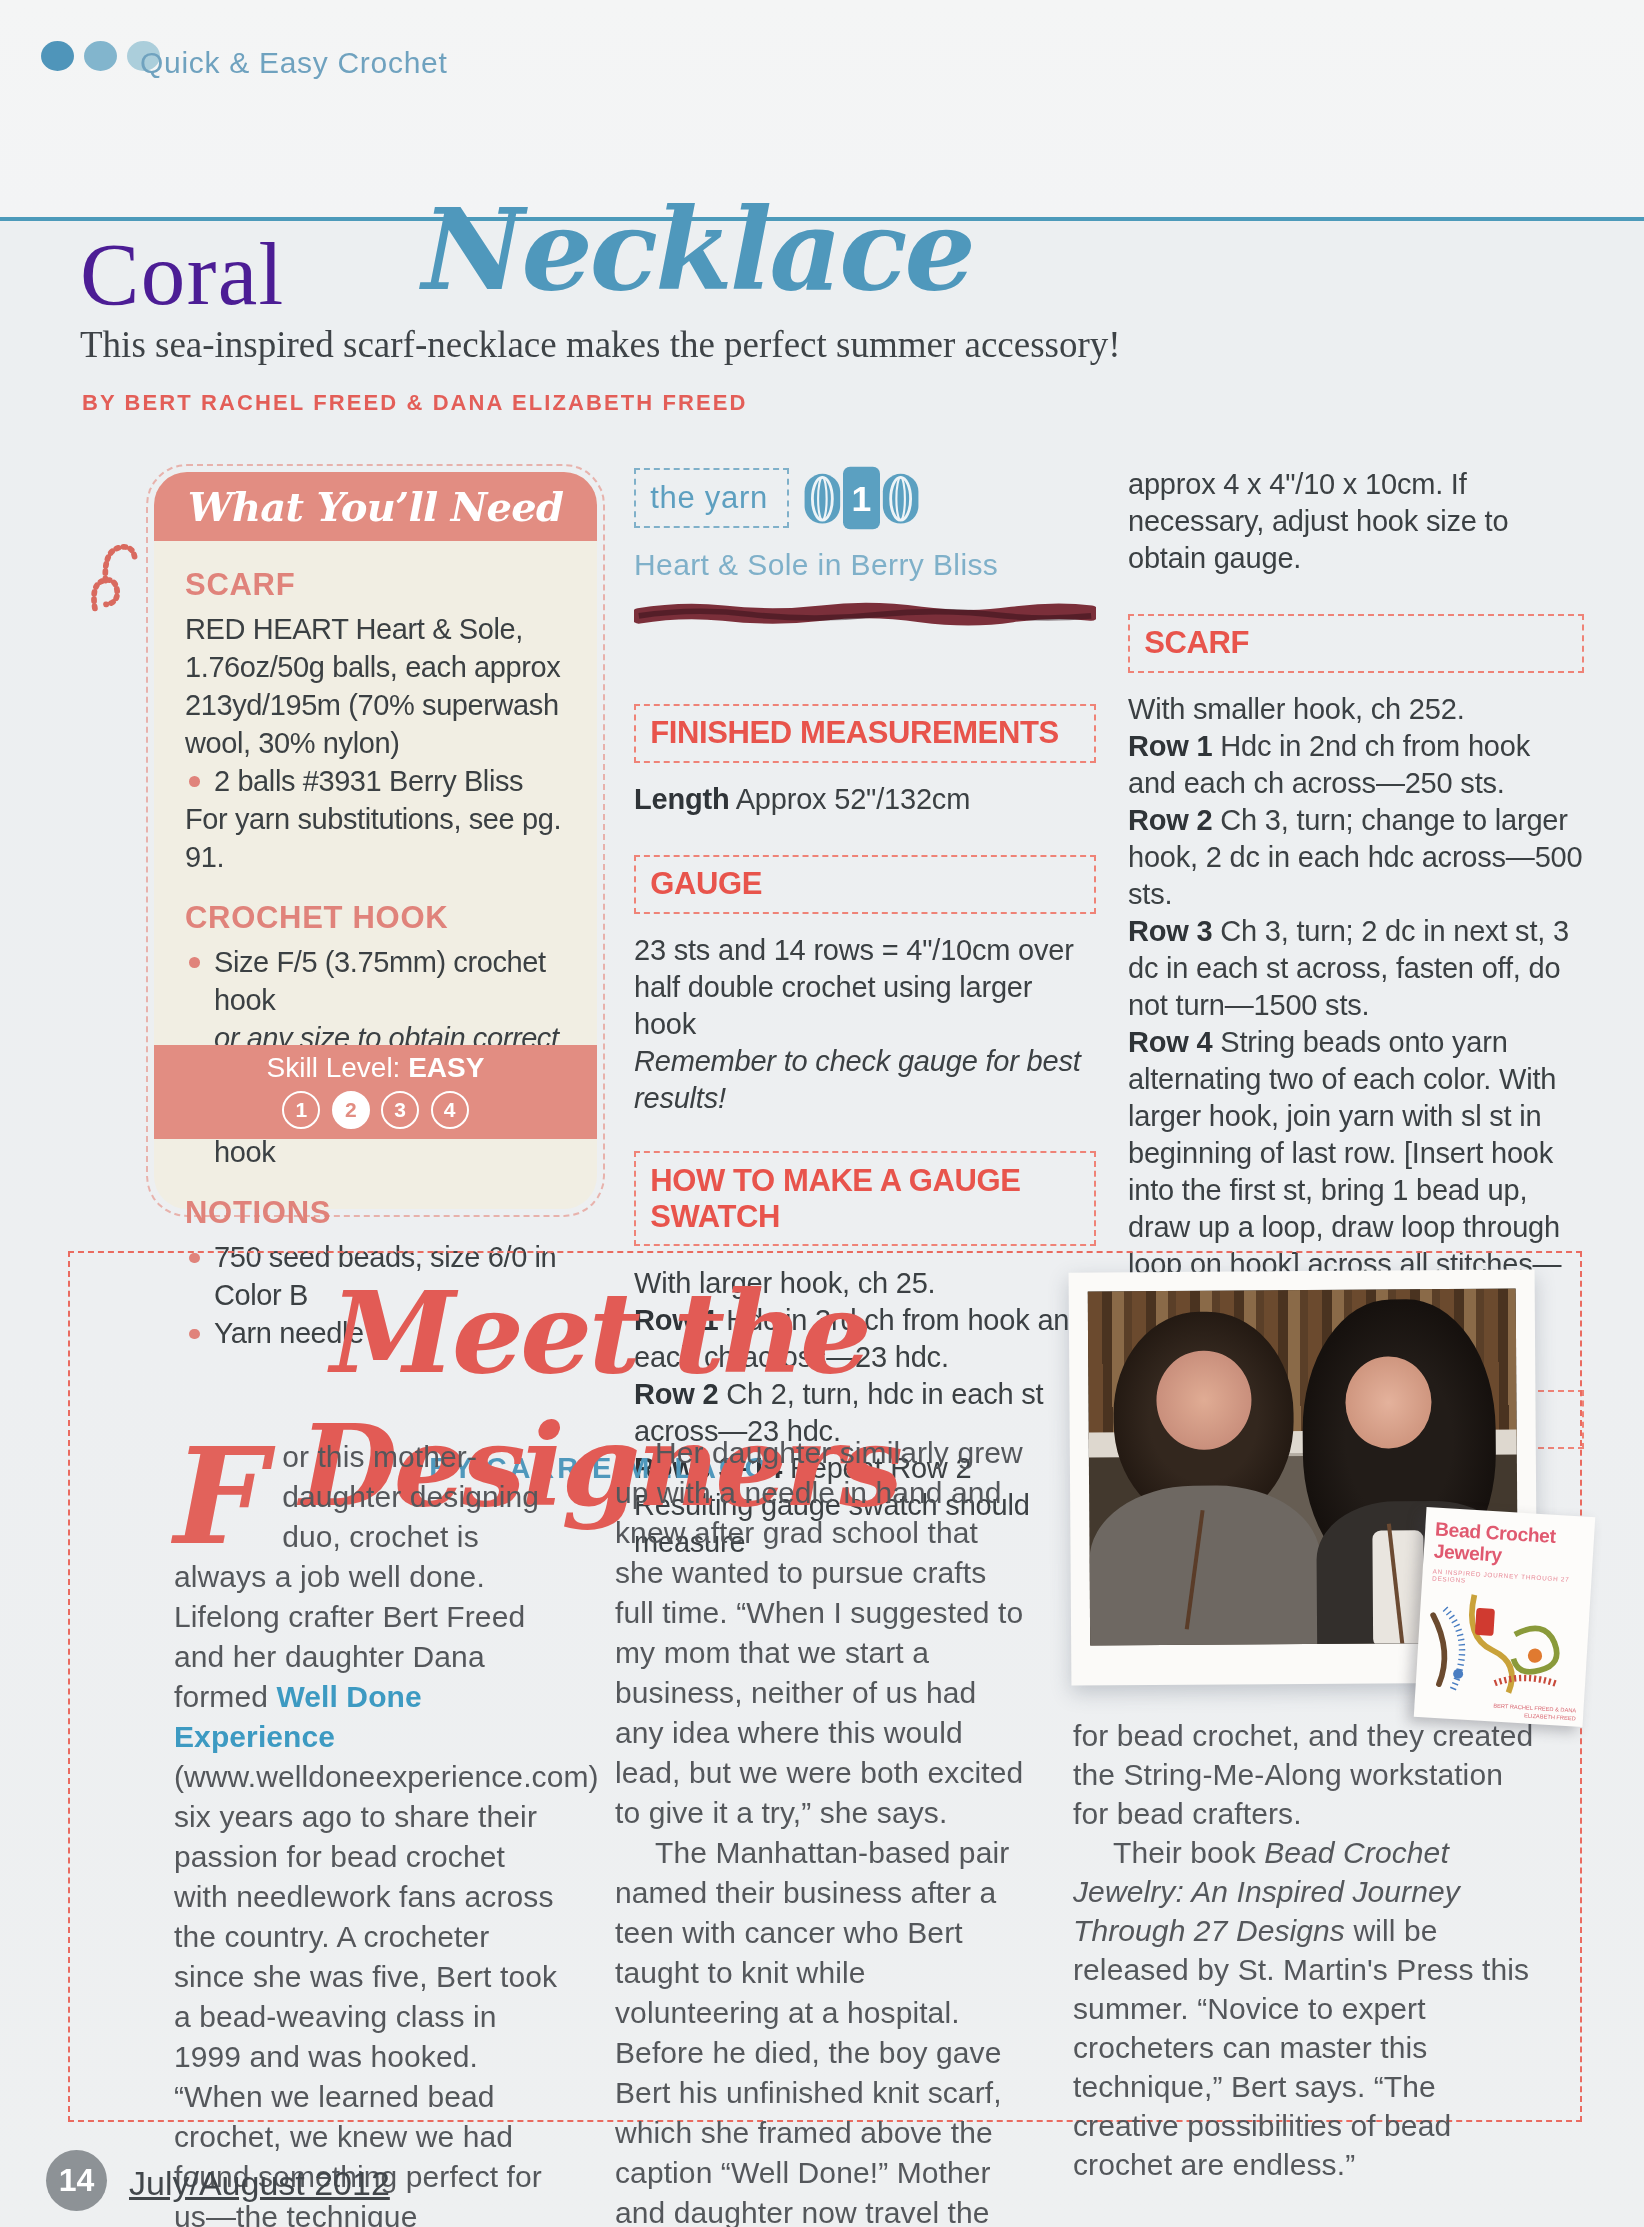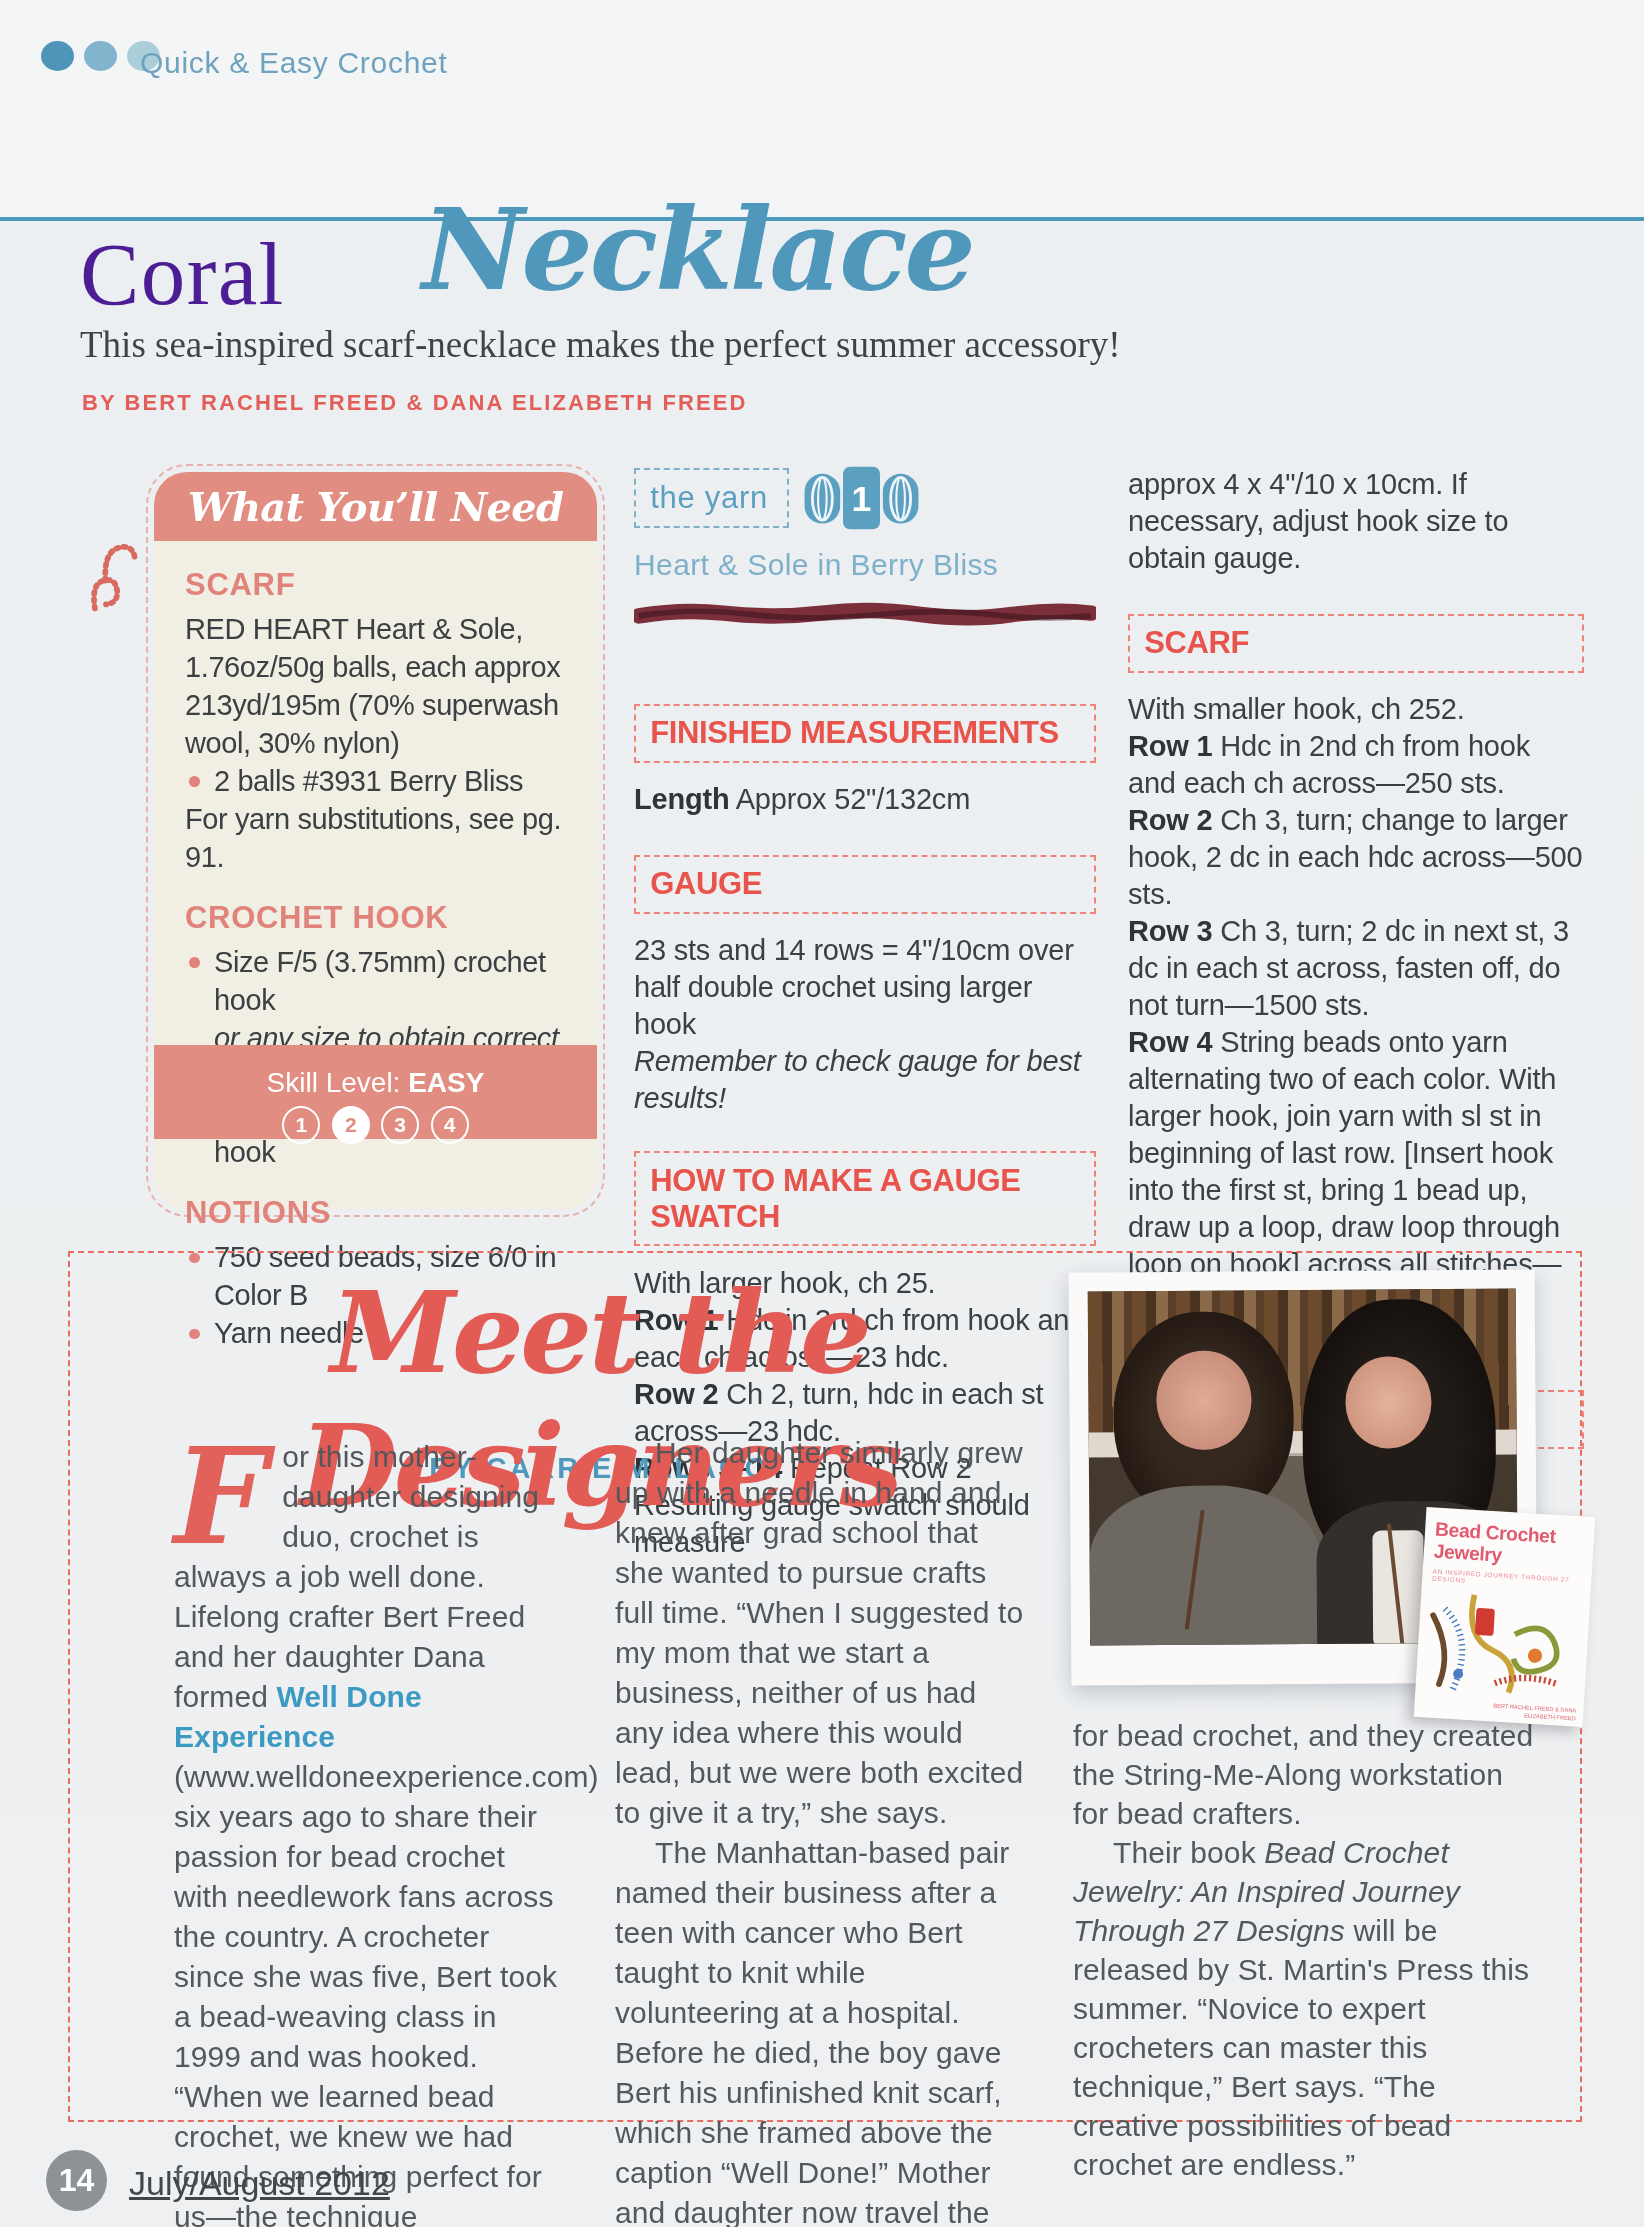--- a/index.html
+++ b/index.html
@@ -29,21 +29,21 @@
   .need-hdr{height:69px;background:#e28d82;border-radius:33px 33px 0 0;text-align:center;
     font:italic 700 40px "DejaVu Serif",serif;color:#ffffff;line-height:70px;letter-spacing:-0.7px;}
   .need-body{padding:18.6px 26px 0 31px;}
   .need-body h4{margin:24px 0 7.2px 0;font-size:31px;color:#e0837b;letter-spacing:0.7px;}
   .need-body h4:first-child{margin-top:7.2px;}
   .need-body p,.need-body .bullet{font-size:29px;line-height:38px;letter-spacing:-0.4px;margin:0;}
   .bullet{position:relative;padding-left:29px;}
   .bullet::before{content:"";position:absolute;left:4.3px;top:14.3px;width:10.7px;height:10.7px;border-radius:50%;background:#e0837b;}
   .it{font-style:italic;}
   .skill{position:absolute;left:0;right:0;bottom:70px;height:94px;background:#e28d82;text-align:center;color:#fff;}
-  .skill-line{margin-top:22px;font-size:28px;}
+  .skill-line{margin-top:7px;font-size:28px;}
   .skill-line b{font-weight:bold;}
   .skill-circles{display:flex;justify-content:center;gap:11.4px;margin-top:7.2px;}
   .skill-circles span{width:34px;height:34px;border:2.1px solid #fff;border-radius:50%;
      font-size:21px;font-weight:bold;line-height:34px;display:inline-block;}
   .skill-circles span.active{background:#fff;color:#e28d82;}
   .squiggle{left:69px;top:529px;transform:rotate(-34deg);}
 
   
   .col2{left:634px;top:461px;width:462px;}
   .col3{left:1128px;top:466px;width:456px;}

